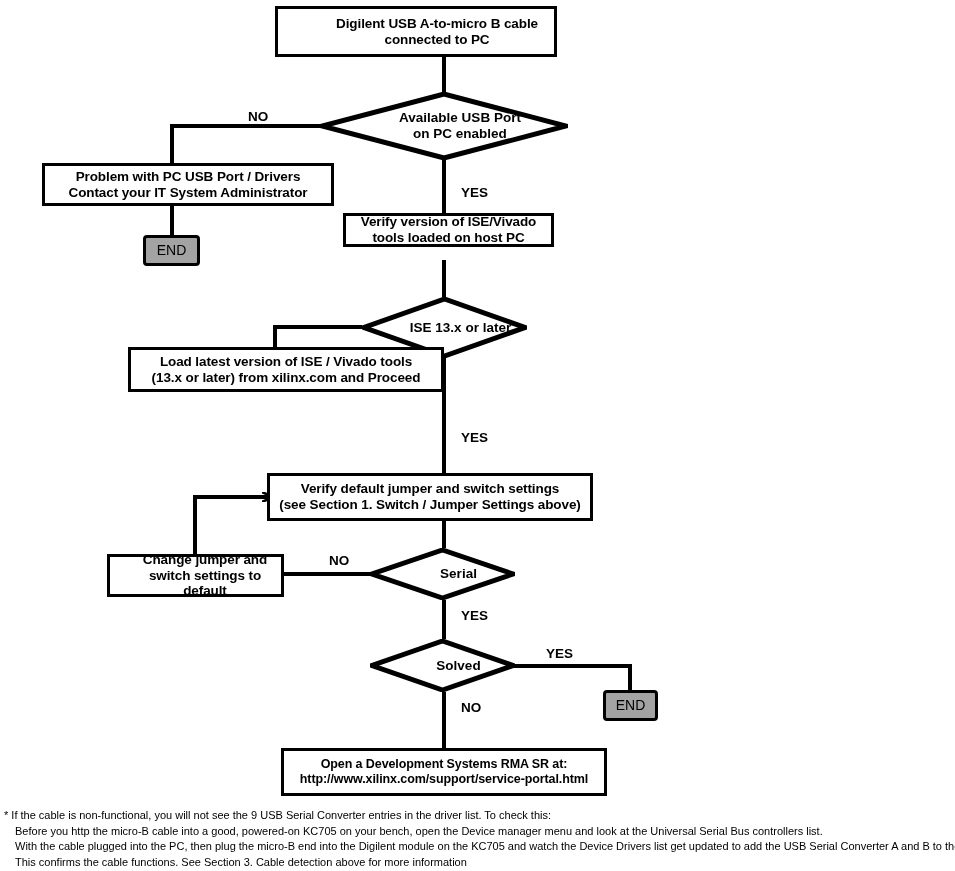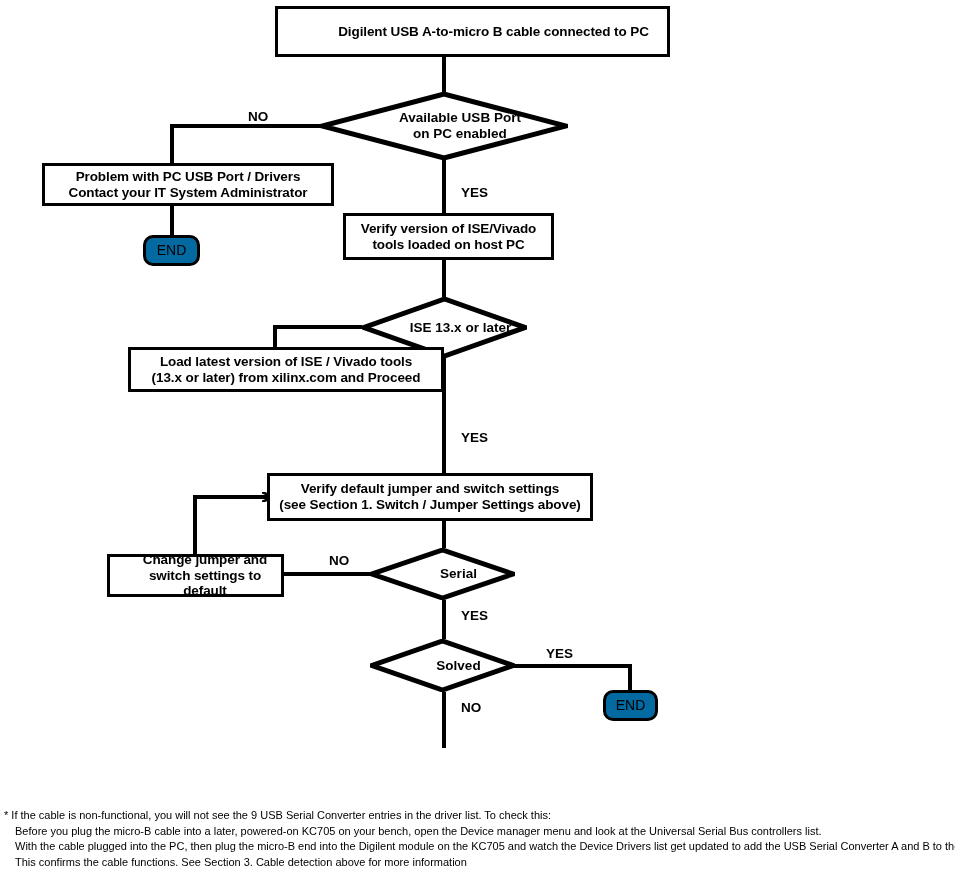--- a/index.html
+++ b/index.html
@@ -35,23 +35,23 @@
     white-space: pre-line;
     z-index: 3;
   }
   .process {
     background: #ffffff;
     border: 3px solid #000000;
     font-size: 13.5px;
     letter-spacing: -0.1px;
   }
   .terminator {
-    background: #0369a1;
+    background: #a3a3a3;
     border: 3px solid #000000;
-    border-radius: 10px;
+    border-radius: 4px;
     font-size: 14px;
     font-weight: normal;
   }
   .decision {
     background: transparent;
     border: none;
     font-size: 13.5px;
     font-weight: bold;
   }
   .decision .dlabel {
@@ -132,36 +132,36 @@
 
     <polyline points="195,554 195,497 272,497" fill="none" stroke="#000000" stroke-width="4" marker-end="url(#arrowhead)"></polyline>
 
     <line x1="444" y1="600" x2="444" y2="639" stroke="#000000" stroke-width="4"></line>
 
     <polyline points="513,666 630,666 630,690" fill="none" stroke="#000000" stroke-width="4"></polyline>
 
     <line x1="444" y1="692" x2="444" y2="748" stroke="#000000" stroke-width="4"></line>
   </svg>
 
-  <div class="node process" style="left:275px; top:6px; width:395px; height:51px;padding-left:42px;">Digilent USB A-to-micro B cable connected to PC</div>
+  <div class="node process" style="left:275px; top:6px; width:282px; height:51px;padding-left:42px;">Digilent USB A-to-micro B cable connected to PC</div>
 
   <div class="node decision" style="left:320px; top:92px; width:248px; height:68px;">
     <svg viewBox="0 0 248 68" preserveAspectRatio="none">
       <polygon points="124,2 246,34 124,66 2,34" fill="#ffffff" stroke="#000000" stroke-width="5" vector-effect="non-scaling-stroke"></polygon>
     </svg>
     <span class="dlabel">Available USB Port
 on PC enabled</span>
   </div>
 
   <div class="node process" style="left:42px; top:163px; width:292px; height:43px;">Problem with PC USB Port / Drivers
 Contact your IT System Administrator</div>
 
   <div class="node terminator" style="left:143px; top:235px; width:57px; height:31px;">END</div>
 
-  <div class="node process" style="left:343px; top:213px; width:211px; height:47px;">Verify version of ISE/Vivado
+  <div class="node process" style="left:343px; top:213px; width:211px; height:34px;">Verify version of ISE/Vivado
 tools loaded on host PC</div>
 
   <div class="node decision" style="left:362px; top:297px; width:165px; height:61px;">
     <svg viewBox="0 0 165 61" preserveAspectRatio="none">
       <polygon points="82.5,2 163,30.5 82.5,59 2,30.5" fill="#ffffff" stroke="#000000" stroke-width="5" vector-effect="non-scaling-stroke"></polygon>
     </svg>
     <span class="dlabel">ISE 13.x or later</span>
   </div>
 
   <div class="node process" style="left:128px; top:347px; width:316px; height:45px;">Load latest version of ISE / Vivado tools
@@ -182,35 +182,37 @@
 
   <div class="node decision" style="left:370px; top:639px; width:145px; height:53px;">
     <svg viewBox="0 0 145 53" preserveAspectRatio="none">
       <polygon points="72.5,2 143,26.5 72.5,51 2,26.5" fill="#ffffff" stroke="#000000" stroke-width="5" vector-effect="non-scaling-stroke"></polygon>
     </svg>
     <span class="dlabel">Solved</span>
   </div>
 
   <div class="node terminator" style="left:603px; top:690px; width:55px; height:31px;">END</div>
 
+  <div class="node process rma" style="left:281px; top:748px; width:326px; height:48px;">Open a Development Systems RMA SR at:
+http://www.xilinx.com/support/service-portal.html</div>
 
   <div class="edge-label" style="left:238px; top:109px;">NO</div>
 
   <div class="edge-label" style="left:451px; top:185px;">YES</div>
 
   <div class="edge-label" style="left:451px; top:430px;">YES</div>
 
   <div class="edge-label" style="left:319px; top:553px;">NO</div>
 
   <div class="edge-label" style="left:451px; top:608px;">YES</div>
 
   <div class="edge-label" style="left:536px; top:646px;">YES</div>
 
   <div class="edge-label" style="left:451px; top:700px;">NO</div>
 
   <div id="footnote">
     <div>* If the cable is non-functional, you will not see the 9 USB Serial Converter entries in the driver list.  To check this:</div>
-    <div class="indent">Before you plug the micro-B cable into a later, powered-on KC705 on your bench, open the Device manager menu and look at the Universal Serial Bus controllers list.</div>
+    <div class="indent">Before you http the micro-B cable into a good, powered-on KC705 on your bench, open the Device manager menu and look at the Universal Serial Bus controllers list.</div>
     <div class="indent">With the cable plugged into the PC, then plug the micro-B end into the Digilent module on the KC705 and watch the Device Drivers list get updated to add the USB Serial Converter A and B to the list.</div>
     <div class="indent">This confirms the cable functions.  See Section 3. Cable detection above for more information</div>
   </div>
 
 </div>
 
 </body></html>

